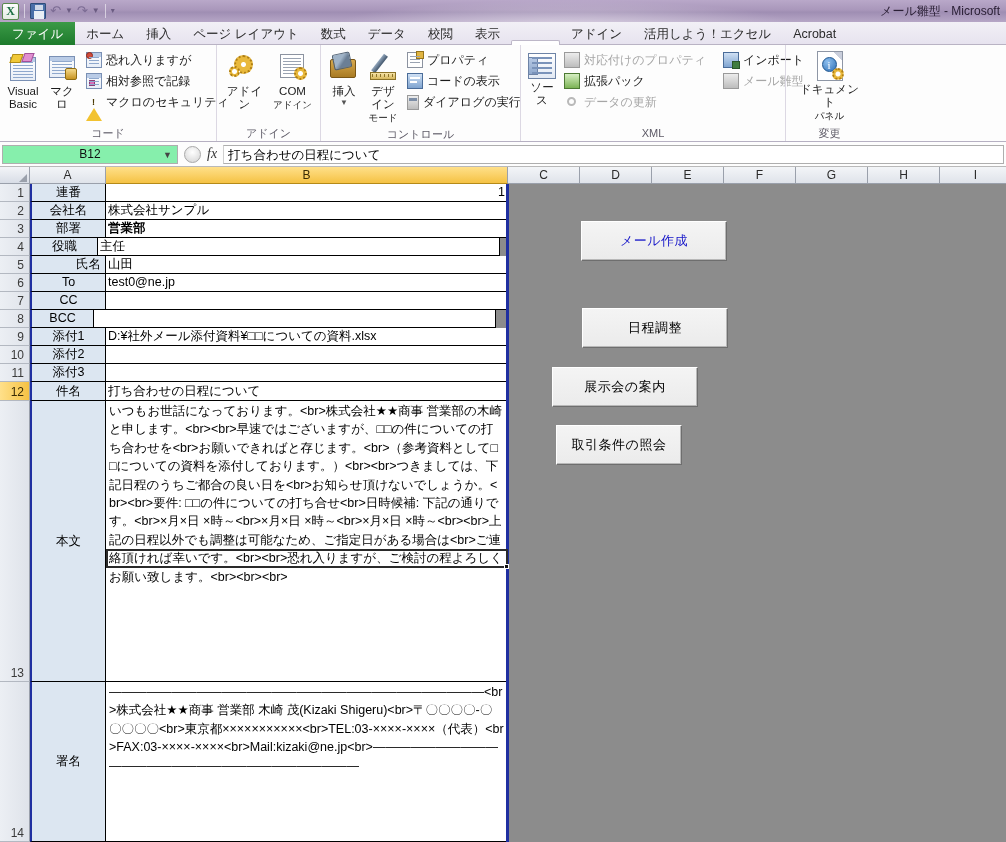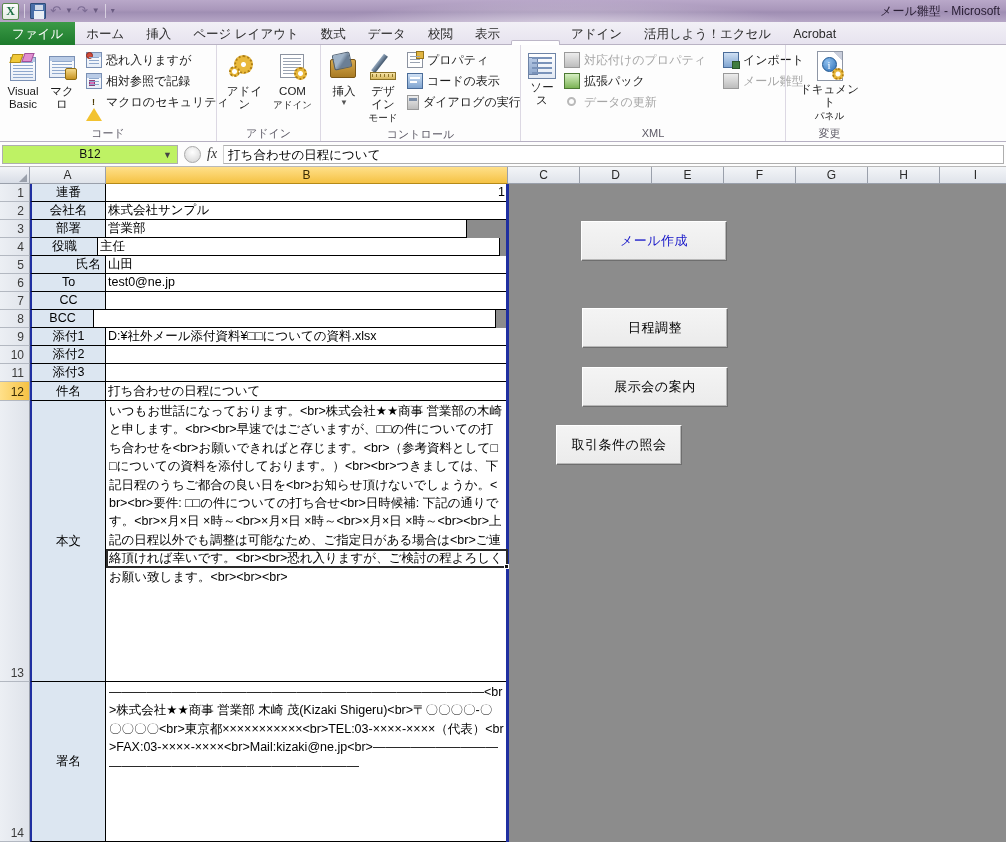--- a/index.html
+++ b/index.html
@@ -194,21 +194,21 @@
     background: linear-gradient(225deg, #c9cedb 50%, transparent 50%);
   }
 
   
   .fbarrow {
     position: absolute; left: 0; top: 142px; width: 1006px; height: 25px;
     background: #fdfdfd; display: flex; align-items: center;
     border-bottom: 1px solid #b9b9b9;
   }
   .namebox {
-    width: 176px; height: 19px; margin-left: 2px; background: #bef264;
+    width: 176px; height: 19px; margin-left: 2px; background: #86efac;
     border: 1px solid #aeaeae; display: flex; align-items: center; justify-content: center;
     position: relative; font-size: 12px; color: #111;
   }
   .namebox .caret { position: absolute; right: 5px; top: 4px; font-size: 9px; color: #444; }
   .fbtools { display: flex; align-items: center; gap: 6px; padding: 0 6px; }
   .fbtools .circbtn {
     width: 17px; height: 17px; border-radius: 50%;
     background: radial-gradient(circle at 50% 35%, #ffffff, #d2d2d2);
     border: 1px solid #a8a8a8;
   }
@@ -538,21 +538,21 @@
         <div class="cellrow">
           <div class="cell a" style="width: 76px; height: 18px; line-height: 17px;">連番</div>
           <div class="cell b num" style="width: 402px; height: 18px; line-height: 17px;">1</div>
         </div>
         <div class="cellrow">
           <div class="cell a" style="width: 76px; height: 18px; line-height: 17px;">会社名</div>
           <div class="cell b" style="width: 402px; height: 18px; line-height: 17px;">株式会社サンプル</div>
         </div>
         <div class="cellrow">
           <div class="cell a" style="width: 76px; height: 18px; line-height: 17px;">部署</div>
-          <div class="cell b" style="width: 361px; height: 18px; line-height: 17px;">営業部</div>
+          <div class="cell b" style="width: 402px; height: 18px; line-height: 17px; font-weight: bold;">営業部</div>
         </div>
         <div class="cellrow">
           <div class="cell a" style="width: 68px; height: 18px; line-height: 17px;">役職</div>
           <div class="cell b" style="width: 402px; height: 18px; line-height: 17px;">主任</div>
         </div>
         <div class="cellrow">
           <div class="cell a" style="width: 76px; height: 18px; line-height: 17px; padding-left: 42px;">氏名</div>
           <div class="cell b" style="width: 402px; height: 18px; line-height: 17px;">山田</div>
         </div>
         <div class="cellrow">
@@ -593,18 +593,18 @@
         </div>
       </div>
     <div class="rightedge" id="rightedge" style="height: 658px;"></div>
     <div class="activecell" id="activecell" style="top: 382px; left: 106px; width: 402px; height: 19px;">
         <span class="handle"></span>
       </div>
 
     <div id="formbtns">
         <div class="formbtn blue" style="left: 581px; top: 54px; width: 146px; height: 40px; color: rgb(20, 20, 200);">メール作成</div>
         <div class="formbtn" style="left: 582px; top: 141px; width: 146px; height: 40px; color: rgb(0, 0, 0);">日程調整</div>
-        <div class="formbtn" style="left: 582px; top: 200px; width: 146px; height: 40px; color: rgb(0, 0, 0);">展示会の案内</div>
+        <div class="formbtn" style="left: 552px; top: 200px; width: 146px; height: 40px; color: rgb(0, 0, 0);">展示会の案内</div>
         <div class="formbtn" style="left: 556px; top: 258px; width: 126px; height: 40px; color: rgb(0, 0, 0);">取引条件の照会</div>
       </div>
   </div>
 
 </div>
 
 </body></html>

